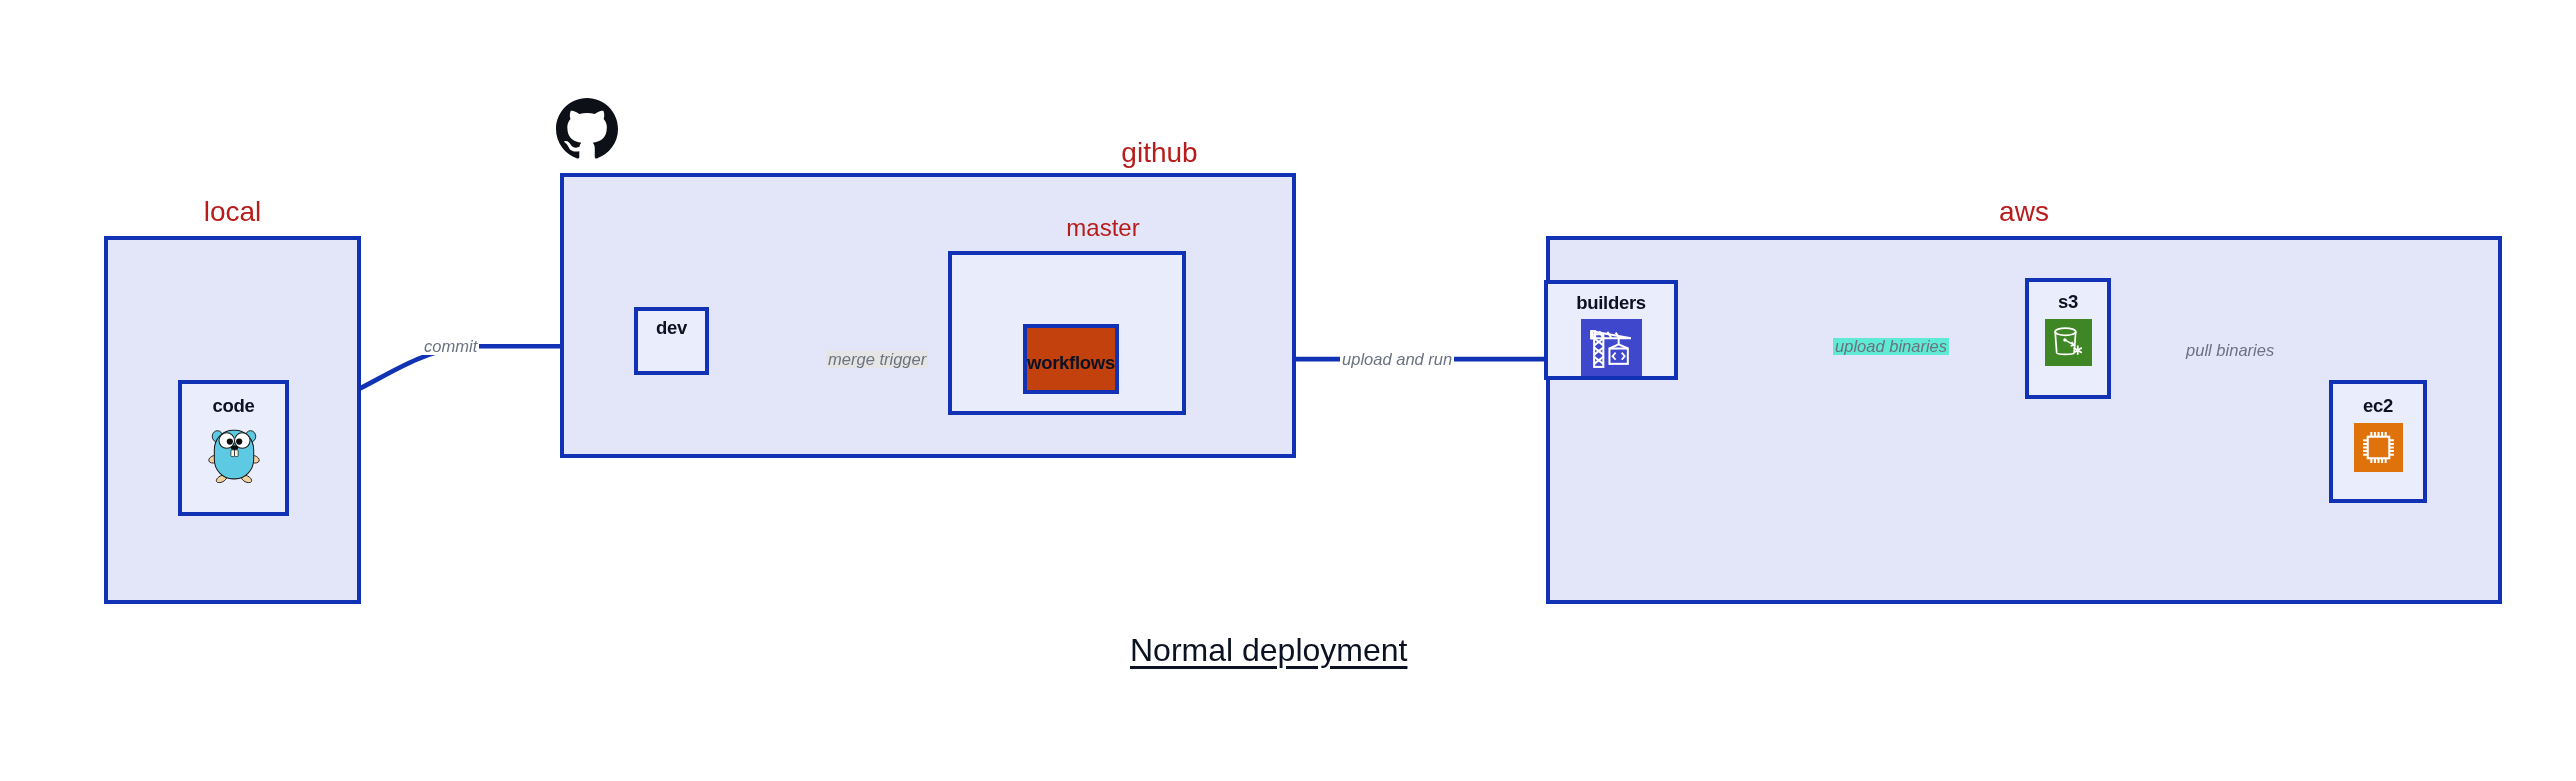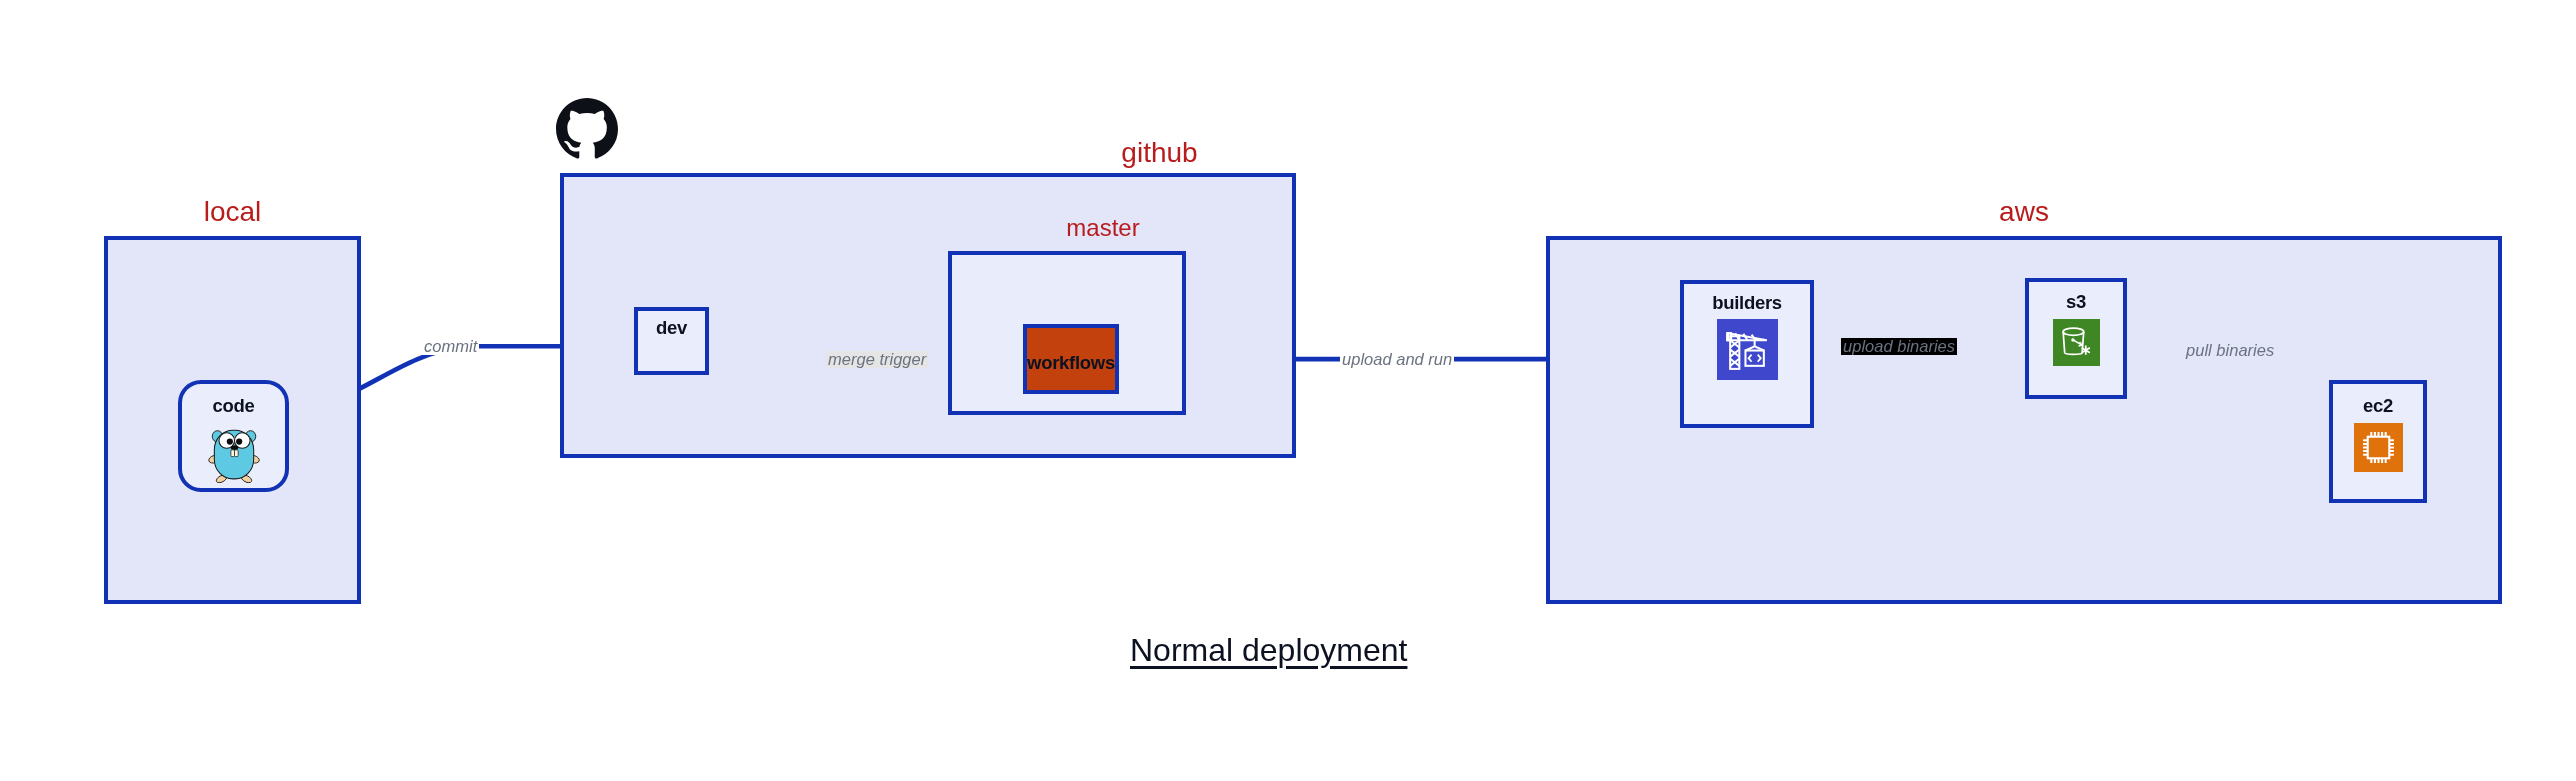--- a/index.html
+++ b/index.html
@@ -115,21 +115,21 @@
 
     <path d="M 3405,672 L 3930,672" fill="none" stroke="#1232b5" stroke-width="9" marker-end="url(#ah)"></path>
 
     <path d="M 4080,660 C 4180,700 4230,690 4270,700 C 4330,716 4400,790 4530,855" fill="none" stroke="#1232b5" stroke-width="9" marker-end="url(#ah)"></path>
   </svg>
 
   <div class="zone-label" style="left:104px; top:198px; width:257px;">local</div>
 
   <div class="zone" style="left:104px; top:236px; width:257px; height:368px;"></div>
 
-  <div class="node" style="left:178px; top:380px; width:111px; height:112px;border-radius:23px;">
+  <div class="node" style="left:178px; top:380px; width:111px; height:136px;">
     <div class="node-title" style="margin-top:13.4px;">code</div>
     <div class="node-icon-wrap" style="margin-top:9.3px;">
       <svg width="54" height="58" viewBox="0 0 104 112">
 
         <ellipse cx="14" cy="66" rx="11" ry="7" fill="#f3d0a0" stroke="#1b1b1b" stroke-width="1.6" transform="rotate(-18 14 66)"></ellipse>
         <ellipse cx="90" cy="66" rx="11" ry="7" fill="#f3d0a0" stroke="#1b1b1b" stroke-width="1.6" transform="rotate(18 90 66)"></ellipse>
 
         <ellipse cx="28" cy="104" rx="11" ry="6" fill="#f3d0a0" stroke="#1b1b1b" stroke-width="1.6" transform="rotate(-28 28 104)"></ellipse>
         <ellipse cx="76" cy="104" rx="11" ry="6" fill="#f3d0a0" stroke="#1b1b1b" stroke-width="1.6" transform="rotate(28 76 104)"></ellipse>
 
@@ -169,21 +169,21 @@
   </div>
 
   <div class="node" style="left:1023px; top:324px; width:96px; height:70px; background:#c2410c;">
     <div class="node-title" style="margin-top:26px;">workflows</div>
   </div>
 
   <div class="zone-label" style="left:1546px; top:198px; width:956px;">aws</div>
 
   <div class="zone" style="left:1546px; top:236px; width:956px; height:368px;"></div>
 
-  <div class="node" style="left:1680px; top:280px; width:134px; height:148px;">
+  <div class="node" style="left:1544px; top:280px; width:134px; height:100px;">
     <div class="node-title" style="margin-top:10.3px;">builders</div>
     <div class="node-icon-wrap" style="margin-top:6.2px; width:61px; height:61px; background:#3f48cc;">
       <svg width="49" height="49" viewBox="0 0 96 96" fill="none" stroke="#ffffff" stroke-width="4">
 
         <rect x="14" y="22" width="18" height="64"></rect>
         <path d="M14 30 L32 44 M32 30 L14 44 M14 48 L32 62 M32 48 L14 62 M14 66 L32 80 M32 66 L14 80"></path>
 
         <path d="M10 16 L86 30 L10 30 Z"></path>
         <path d="M24 16 L32 30 M40 17 L48 30 M56 19 L64 30"></path>
         <rect x="8" y="16" width="8" height="14"></rect>
@@ -191,21 +191,21 @@
         <path d="M62 30 L62 42"></path>
 
         <path d="M44 50 L62 42 L80 50"></path>
         <rect x="44" y="50" width="36" height="30"></rect>
 
         <path d="M56 58 L50 65 L56 72 M68 58 L74 65 L68 72" stroke-width="3.5"></path>
       </svg>
     </div>
   </div>
 
-  <div class="node" style="left:2025px; top:278px; width:102px; height:121px;">
+  <div class="node" style="left:2025px; top:278px; width:86px; height:121px;">
     <div class="node-title" style="margin-top:11.3px;">s3</div>
     <div class="node-icon-wrap" style="margin-top:7.2px; width:47px; height:47px; background:#3f8624;">
       <svg width="38" height="38" viewBox="0 0 74 74" fill="none" stroke="#ffffff" stroke-width="3.4">
 
         <ellipse cx="32" cy="17" rx="20" ry="7"></ellipse>
         <path d="M12 17 L15 58 C15 62 49 62 49 58 L52 17"></path>
 
         <path d="M31 33 L49 43" stroke-width="3"></path>
         <path d="M49 43 L44 37 M49 43 L42 45" stroke-width="3"></path>
         <circle cx="31" cy="33" r="1.6" fill="#ffffff"></circle>
@@ -227,20 +227,20 @@
       </svg>
     </div>
   </div>
 
   <div class="edge-label" style="left:422px; top:338px;">commit</div>
 
   <div class="edge-label on-zone" style="left:826px; top:351px; background:#e5e5e5;">merge trigger</div>
 
   <div class="edge-label" style="left:1340px; top:351px;">upload and run</div>
 
-  <div class="edge-label on-zone" style="left:1833px; top:338px; background:#000000;margin-left:8px;">upload binaries</div>
+  <div class="edge-label on-zone" style="left:1833px; top:338px; background:#5eead4;">upload binaries</div>
 
   <div class="edge-label on-zone" style="left:2184px; top:342px; background:#e2e6f8;">pull binaries</div>
 
   <div id="diagram-title" style="left:1130px; top:634px;">Normal deployment</div>
 
 </div>
 
 
 </body></html>

